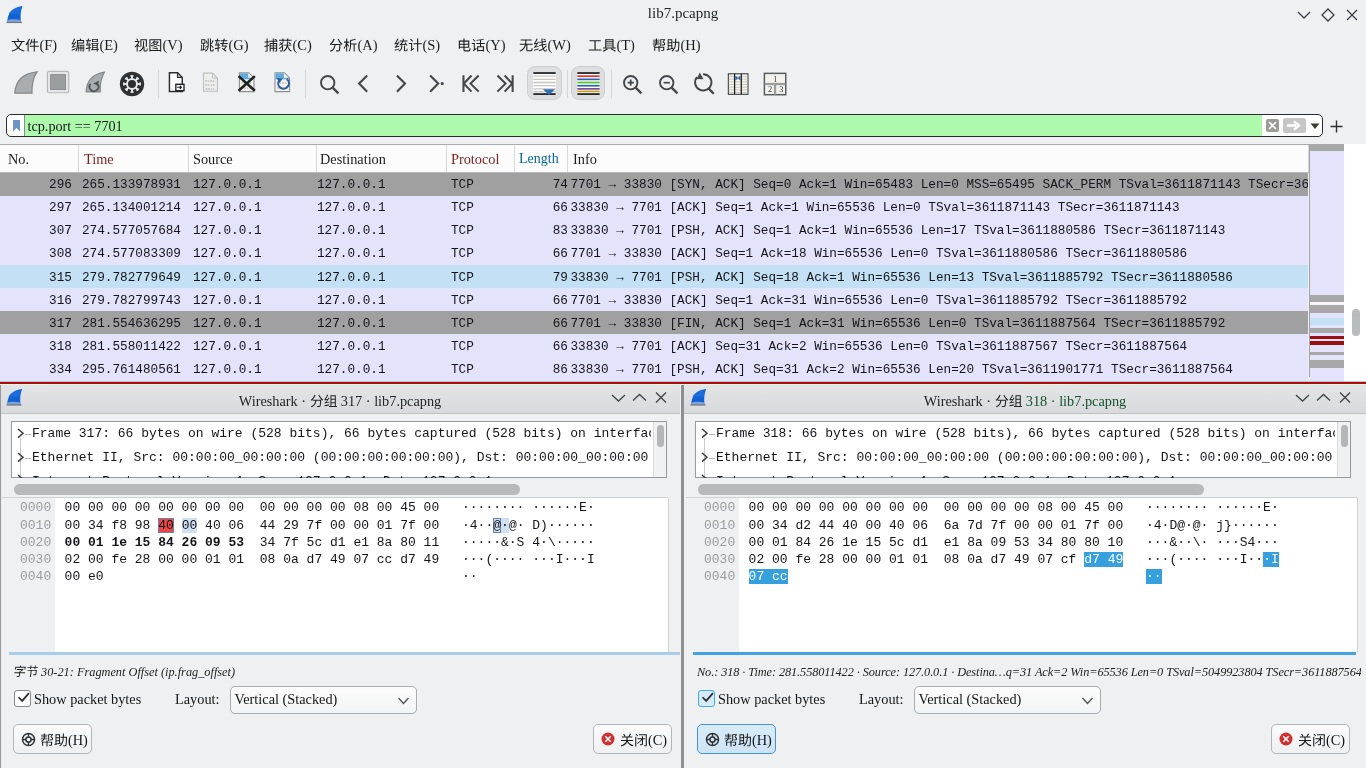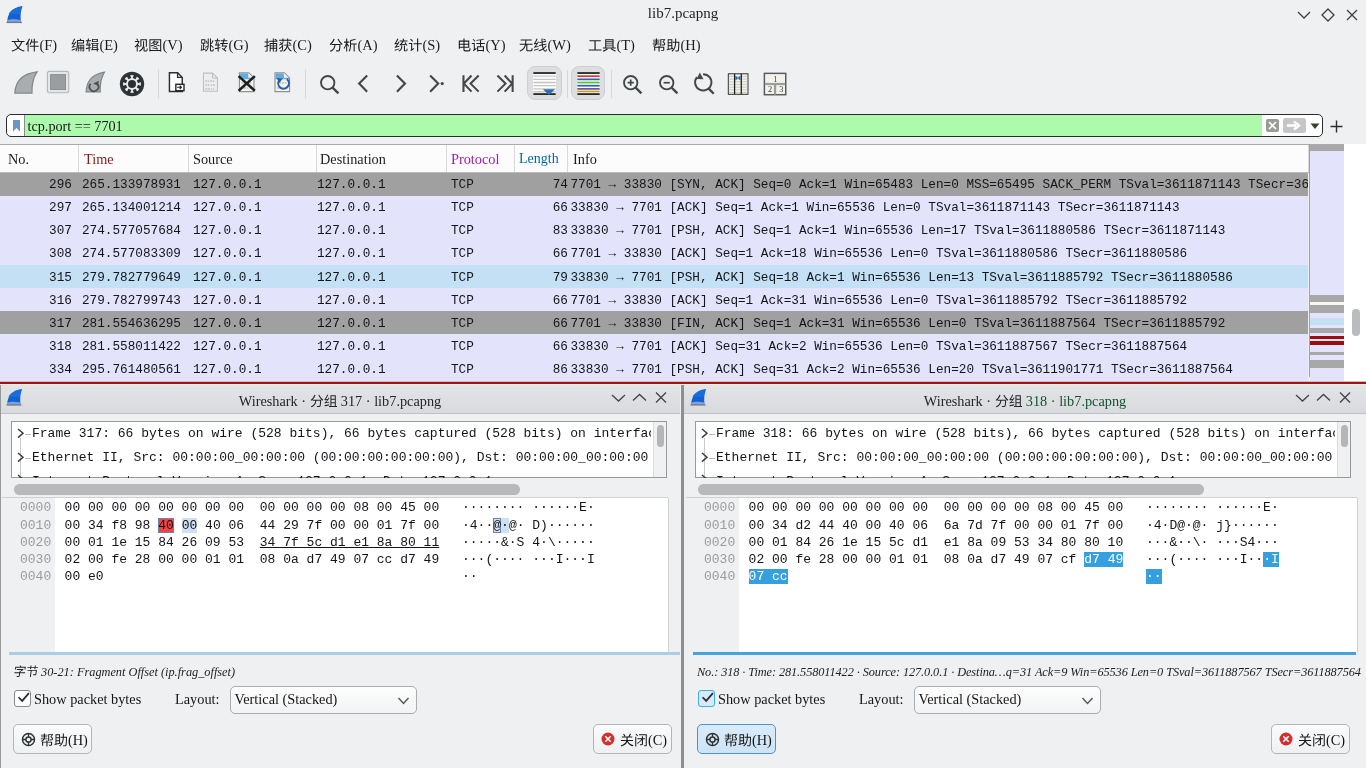--- a/index.html
+++ b/index.html
@@ -245,21 +245,21 @@
     <path d="M0.5 0.5 H9.5 L5 6 Z" fill="#3a3d30"></path>
   </svg>
 <svg class="ic" style="left:1329.5px;top:119.5px" width="13" height="13" viewBox="0 0 13 13">
     <path d="M6.5 0.5 V12.5 M0.5 6.5 H12.5" stroke="#2c2e30" stroke-width="1.4"></path>
   </svg>
 <div class="abs" style="left:0;top:144px;width:1366px;height:28.5px;background:#fcfcfc;border-top:1px solid #a9abac;border-bottom:1px solid #b9babc"></div>
 <div class="abs ser" style="left:8px;top:150.5px;font-size:14.3px;color:#1b1c1e">No.</div>
 <div class="abs ser" style="left:84px;top:150.5px;font-size:14.3px;color:#7f1d1d">Time</div>
 <div class="abs ser" style="left:193px;top:150.5px;font-size:14.3px;color:#1b1c1e">Source</div>
 <div class="abs ser" style="left:320px;top:150.5px;font-size:14.3px;color:#1b1c1e">Destination</div>
-<div class="abs ser" style="left:451px;top:150.5px;font-size:14.3px;color:#a21caf">Protocol</div>
+<div class="abs ser" style="left:451px;top:150.5px;font-size:14.3px;color:#7f1d1d">Protocol</div>
 <div class="abs ser" style="left:519px;top:150.5px;font-size:14px;color:#0369a1">Length</div>
 <div class="abs ser" style="left:573px;top:150.5px;font-size:14.3px;color:#1b1c1e">Info</div>
 <div class="abs" style="left:77.5px;top:145px;width:1px;height:27px;background:#d9d9da"></div>
 <div class="abs" style="left:188px;top:145px;width:1px;height:27px;background:#d9d9da"></div>
 <div class="abs" style="left:316px;top:145px;width:1px;height:27px;background:#d9d9da"></div>
 <div class="abs" style="left:446px;top:145px;width:1px;height:27px;background:#d9d9da"></div>
 <div class="abs" style="left:514px;top:145px;width:1px;height:27px;background:#d9d9da"></div>
 <div class="abs" style="left:567px;top:145px;width:1px;height:27px;background:#d9d9da"></div>
 <div class="abs" style="left:1308px;top:145px;width:1px;height:27px;background:#d9d9da"></div>
 <div class="row mono" style="top:172.80px;background:#a0a0a0"><span style="left:49.1px">296</span><span style="left:82px">265.133978931</span><span style="left:193px">127.0.0.1</span><span style="left:317px">127.0.0.1</span><span style="left:451px">TCP</span><span style="left:552.7px">74</span><span style="left:570.5px">7701 → 33830 [SYN, ACK] Seq=0 Ack=1 Win=65483 Len=0 MSS=65495 SACK_PERM TSval=3611871143 TSecr=3611871143</span></div>
@@ -348,22 +348,22 @@
 <div class="abs mono" style="left:158.3px;top:517.5px;background:#ef4444;box-shadow:0 0 0 1px #6986a6 inset;">40</div>
 <div class="abs mono" style="left:181.7px;top:517.5px;background:#cfe0f2;">00</div>
 <div class="abs mono" style="left:205.1px;top:517.5px;">40 06</div>
 <div class="abs mono" style="left:259.8px;top:517.5px;">44 29 7f 00 00 01 7f 00</div>
 <div class="abs mono" style="left:462.0px;top:517.5px;">·4··</div>
 <div class="abs mono" style="left:493.2px;top:517.5px;background:#cfe0f2;box-shadow:0 0 0 1px #6986a6 inset;">@</div>
 <div class="abs mono" style="left:501.1px;top:517.5px;background:#cfe0f2;">·</div>
 <div class="abs mono" style="left:508.9px;top:517.5px;">@·</div>
 <div class="abs mono" style="left:532.3px;top:517.5px;">D)······</div>
 <div class="abs mono" style="left:20px;top:534.7px;color:#9a9ca0">0020</div>
-<div class="abs mono" style="left:64.6px;top:534.7px;">00 01 1e 15 84 26 09 53</div>
-<div class="abs mono" style="left:259.8px;top:534.7px;text-decoration:underline;">34 7f 5c d1 e1 8a 80 11</div>
+<div class="abs mono" style="left:64.6px;top:534.7px;font-weight:bold;">00 01 1e 15 84 26 09 53</div>
+<div class="abs mono" style="left:259.8px;top:534.7px;">34 7f 5c d1 e1 8a 80 11</div>
 <div class="abs mono" style="left:462.0px;top:534.7px;">·····&amp;·S</div>
 <div class="abs mono" style="left:532.3px;top:534.7px;">4·\·····</div>
 <div class="abs mono" style="left:20px;top:551.9px;color:#9a9ca0">0030</div>
 <div class="abs mono" style="left:64.6px;top:551.9px;">02 00 fe 28 00 00 01 01</div>
 <div class="abs mono" style="left:259.8px;top:551.9px;">08 0a d7 49 07 cc d7 49</div>
 <div class="abs mono" style="left:462.0px;top:551.9px;">···(····</div>
 <div class="abs mono" style="left:532.3px;top:551.9px;">···I···I</div>
 <div class="abs mono" style="left:20px;top:569.0px;color:#9a9ca0">0040</div>
 <div class="abs mono" style="left:64.6px;top:569.0px;">00 e0</div>
 <div class="abs mono" style="left:462.0px;top:569.0px;">··</div>
@@ -468,21 +468,21 @@
 <div class="abs mono" style="left:748.6px;top:551.9px;">02 00 fe 28 00 00 01 01</div>
 <div class="abs mono" style="left:943.8px;top:551.9px;">08 0a d7 49 07 cf</div>
 <div class="abs mono" style="left:1084.3px;top:551.9px;color:#fafcfe;background:#36a0de;">d7 49</div>
 <div class="abs mono" style="left:1146.0px;top:551.9px;">···(····</div>
 <div class="abs mono" style="left:1216.3px;top:551.9px;">···I··</div>
 <div class="abs mono" style="left:1263.2px;top:551.9px;color:#fafcfe;background:#36a0de;">·I</div>
 <div class="abs mono" style="left:704px;top:569.0px;color:#9a9ca0">0040</div>
 <div class="abs mono" style="left:748.6px;top:569.0px;color:#fafcfe;background:#36a0de;">07 cc</div>
 <div class="abs mono" style="left:1146.0px;top:569.0px;color:#fafcfe;background:#36a0de;">··</div>
 <div class="abs" style="left:693px;top:652px;width:663.0px;height:2.5px;background:#44a2e0"></div>
-<div class="abs" style="left:697px;top:661.8px;width:664px;white-space:nowrap;overflow:hidden"><span class="ser" style="font-style:italic;font-size:12.3px;letter-spacing:-0.085px;color:#222">No.: 318 · Time: 281.558011422 · Source: 127.0.0.1 · Destina…q=31 Ack=9 Win=65536 Len=0 TSval=3611887567 TSecr=3611887564</span></div>
+<div class="abs" style="left:697px;top:661.8px;width:664px;white-space:nowrap;overflow:hidden"><span class="ser" style="font-style:italic;font-size:12.3px;letter-spacing:-0.085px;color:#222">No.: 318 · Time: 281.558011422 · Source: 127.0.0.1 · Destina…q=31 Ack=2 Win=65536 Len=0 TSval=5049923804 TSecr=3611887564</span></div>
 <div class="abs" style="left:698px;top:690.4px;width:16.8px;height:16.8px;background:#d6eaf8;border:1.2px solid #3daee9;border-radius:3px"></div>
 <svg class="ic" style="left:701px;top:691px" width="13.5" height="12.5" viewBox="0 0 13 12">
     <path d="M1.5 6 L5 9.5 L11.5 2" fill="none" stroke="#2b2e31" stroke-width="1.7"></path>
   </svg>
 <div class="abs ser" style="left:718px;top:690.6px;font-size:14.3px">Show packet bytes</div>
 <div class="abs ser" style="left:859px;top:690.6px;font-size:14.3px">Layout:</div>
 <div class="abs" style="left:914px;top:685.5px;width:186.5px;height:28.5px;background:linear-gradient(#fdfdfd,#f2f3f4);border:1px solid #a8adb2;border-radius:5px"></div>
 <div class="abs ser" style="left:918.5px;top:691px;font-size:14.3px">Vertical (Stacked)</div>
 <svg class="ic" style="left:1081px;top:696.5px" width="13" height="8" viewBox="0 0 13 8">
     <path d="M1.5 1 L6.5 6.5 L11.5 1" fill="none" stroke="#53565a" stroke-width="1.4"></path>

